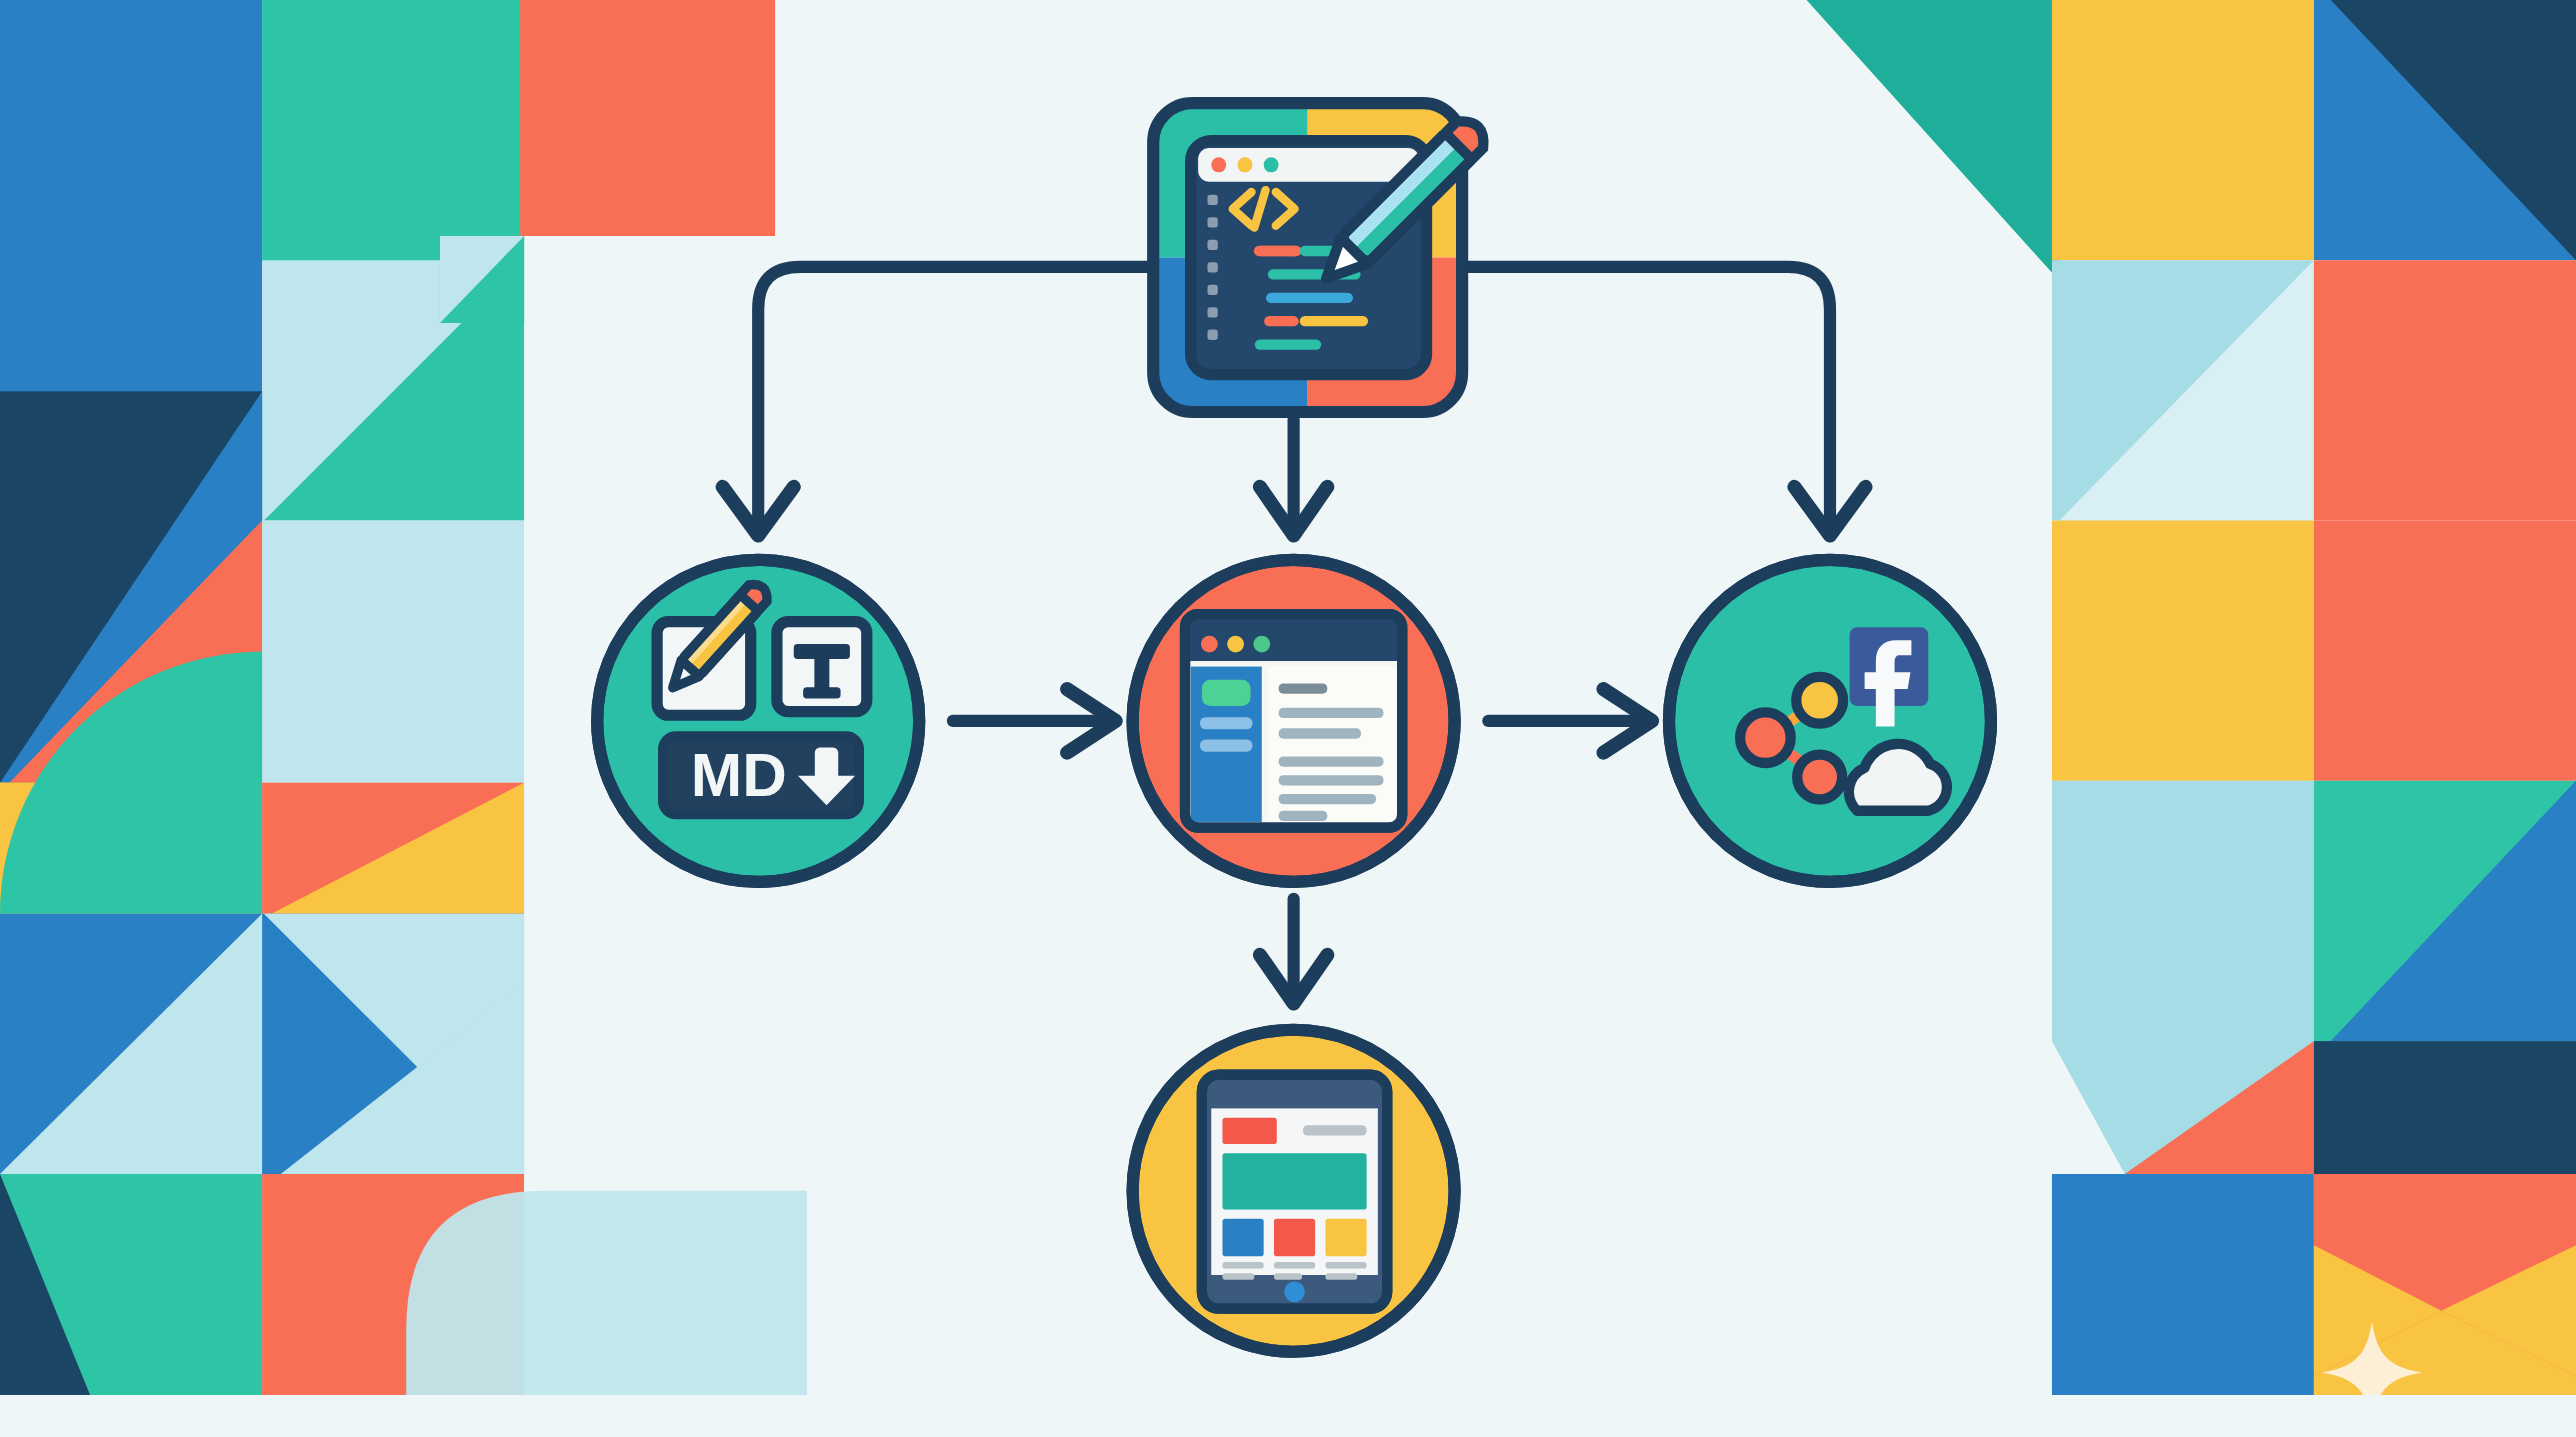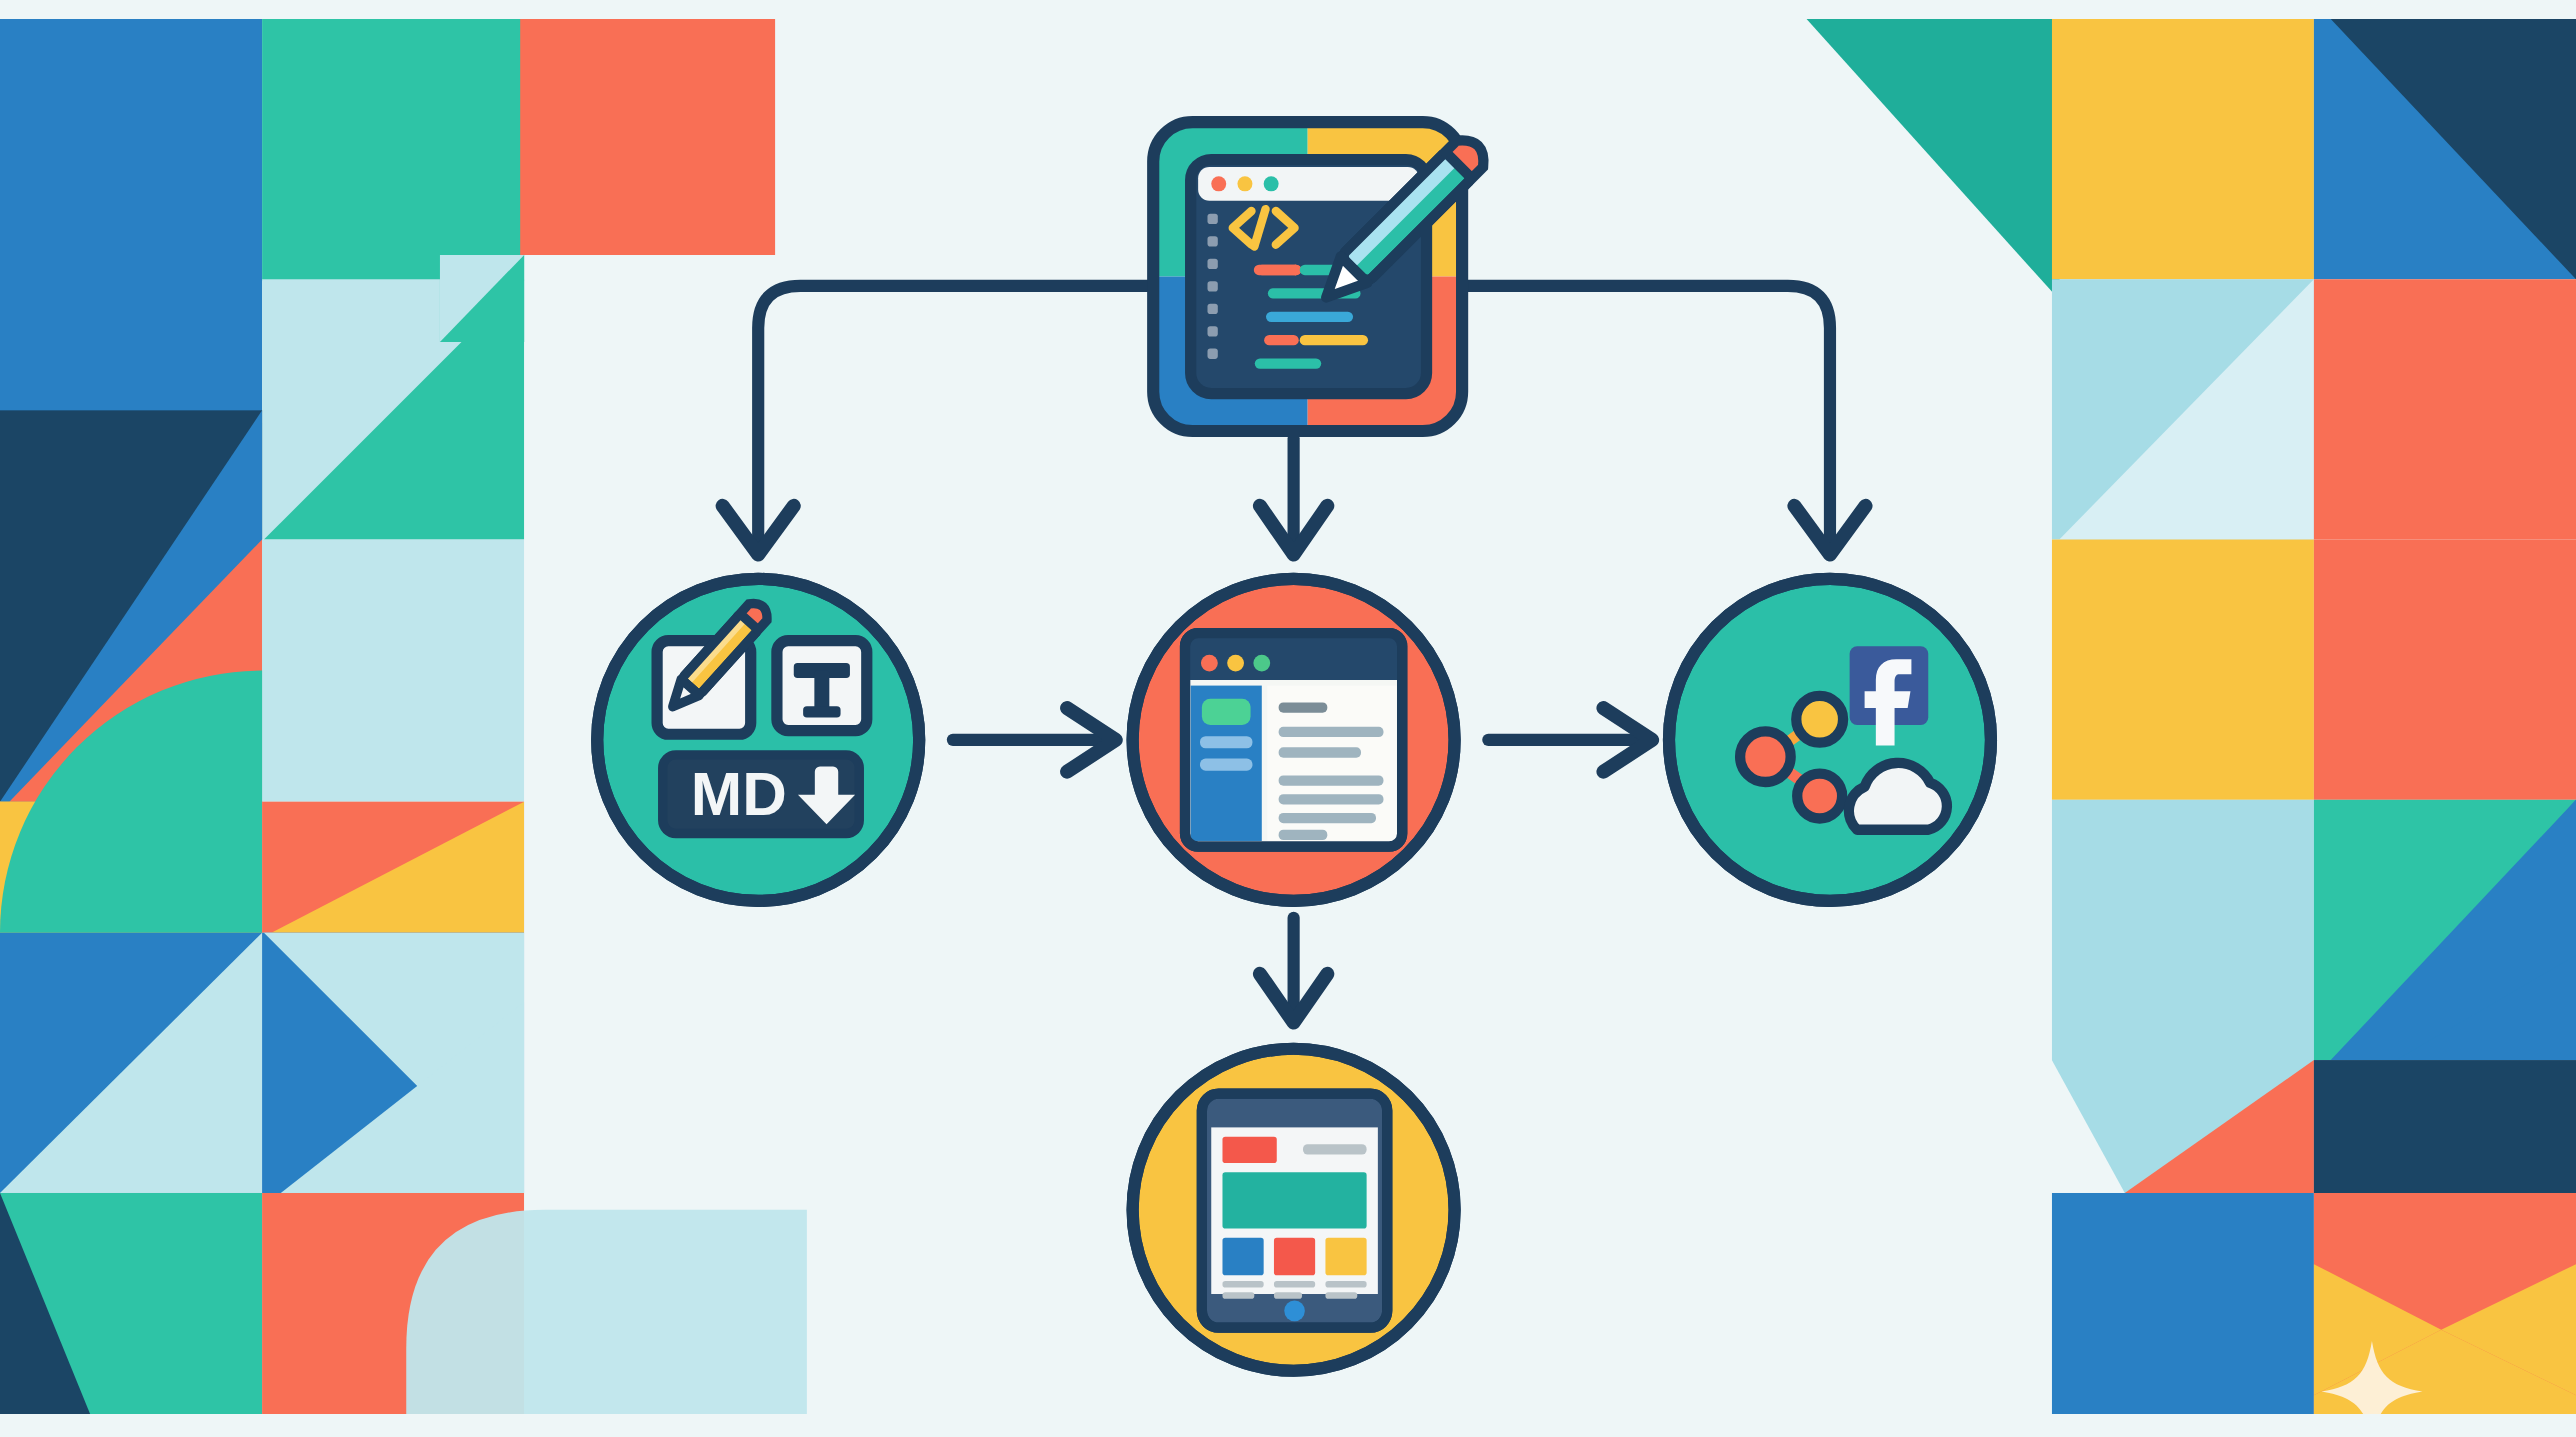--- a/index.html
+++ b/index.html
@@ -4,21 +4,21 @@
 <title>Content Publishing Workflow Diagram</title>
 <style>
   * { margin:0; padding:0; box-sizing:border-box; }
   html,body{
     width:2576px; height:1438px; overflow:hidden;
     background:#eef6f7;
     font-family:"Liberation Sans", sans-serif;
   }
   #stage{
     position:relative; width:2576px; height:1395px;
-    background:#eef6f7; overflow:hidden;margin-top:19px;
+    background:#eef6f7; overflow:hidden;
   }
   #bg-svg, #diagram-svg{
     position:absolute; left:0; top:0; width:2576px; height:1438px;
   }
   #diagram-svg{ pointer-events:none; }
   .node-label-hidden{
     position:absolute; width:0.9px; height:0.9px; overflow:hidden;
     clip:rect(0 0 0 0); white-space:nowrap;
   }
 </style>

